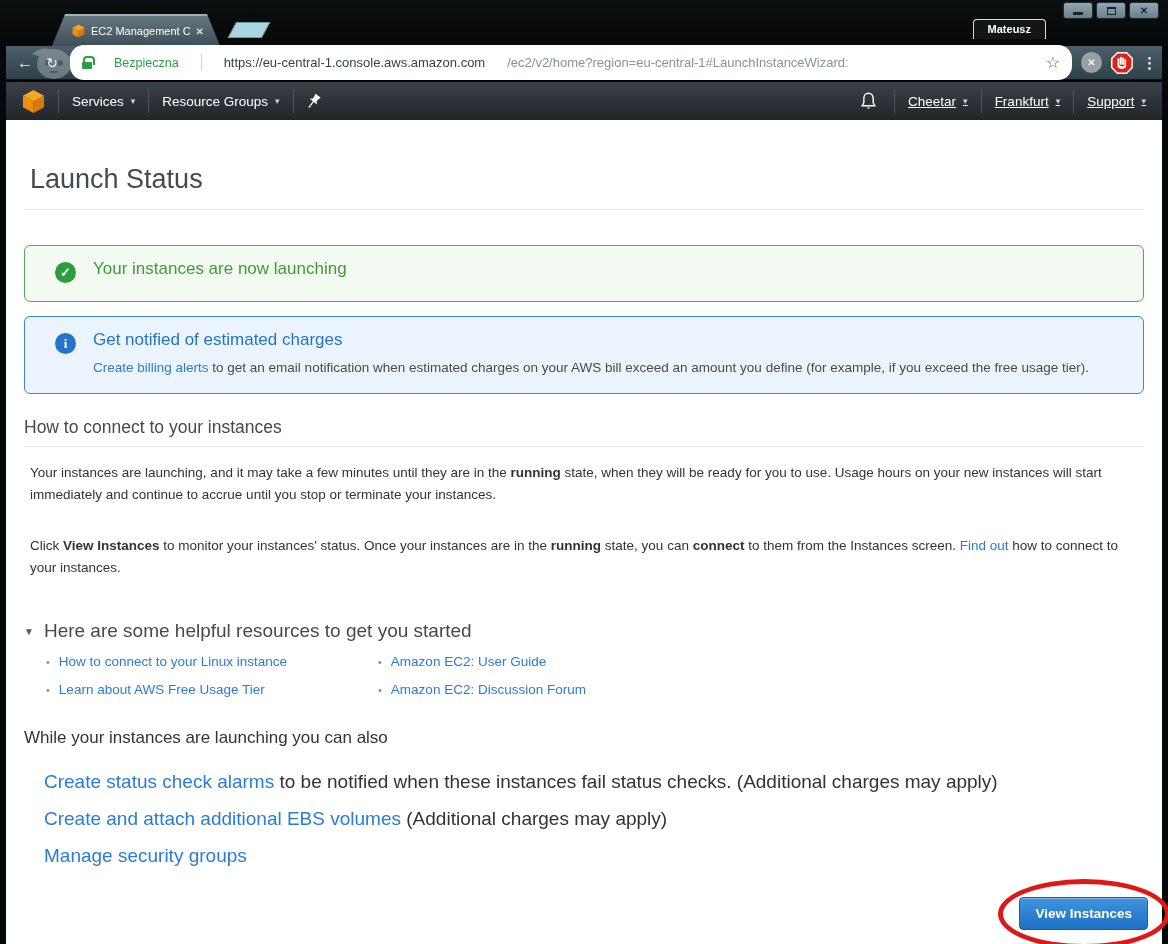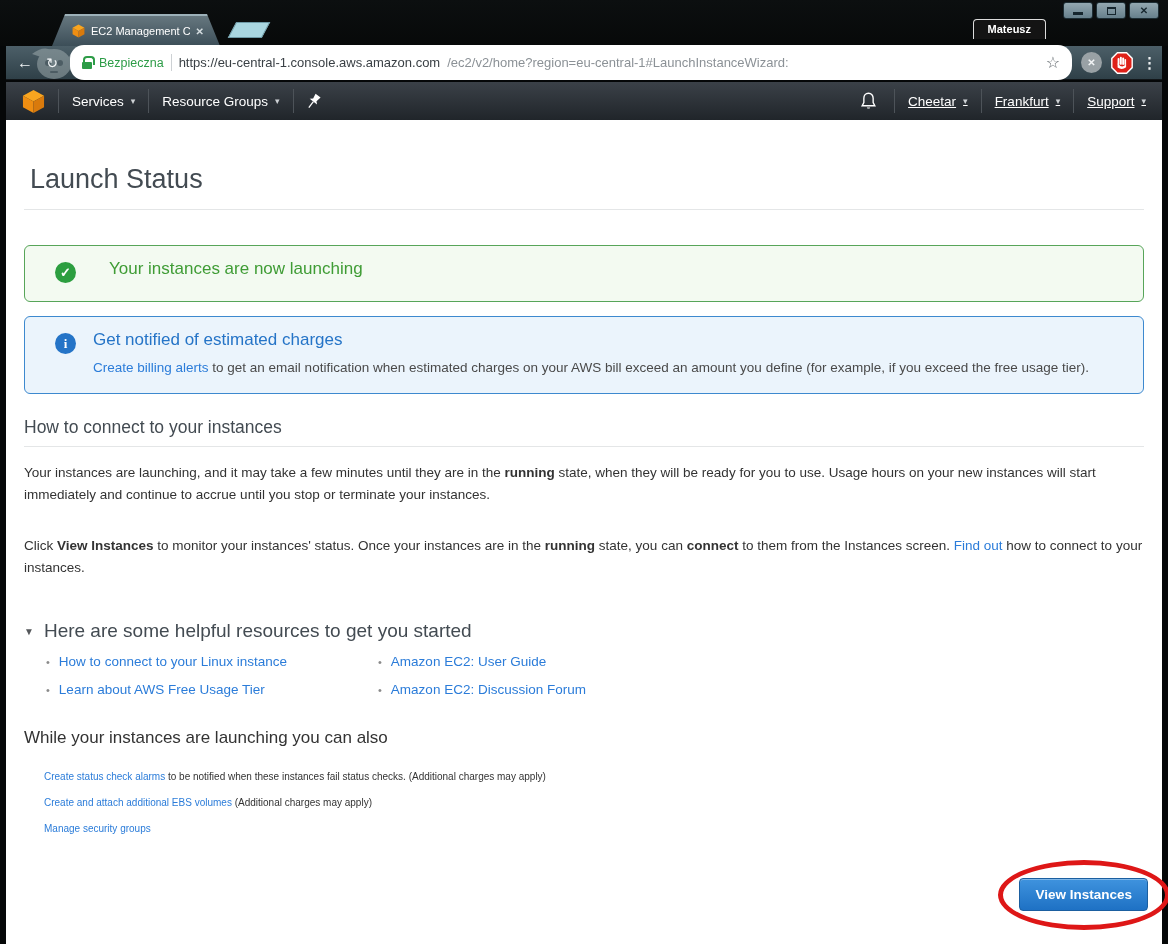--- a/index.html
+++ b/index.html
@@ -30,21 +30,21 @@
   .favicon-cube { display:flex; }
 
   
   .toolbar { height:34px; margin:0 6px; background:linear-gradient(#4c5f68,#2f4048);
     display:flex; align-items:center; gap:9px; padding:0 10px; position:relative;
     border-bottom:1px solid #121619; flex:none; }
   .theme-art { position:absolute; left:14px; top:-4px; opacity:.9; pointer-events:none; }
   .tool-btn { color:#f2f5f6; font-size:16px; line-height:1; z-index:2; cursor:default; width:18px; text-align:center; }
   .reload { font-size:14px; }
   .urlbar { flex:1; height:35px; background:#fff; border-radius:14px; display:flex;
-    align-items:center; gap:7px; padding:0 12px; z-index:2; }
+    align-items:center; gap:22px; padding:0 12px; z-index:2; }
   .lock { position:relative; width:10px; height:13px; flex:none; }
   .lock:before { content:""; position:absolute; top:0; left:1px; width:8px; height:7px;
     border:2px solid #2d9c47; border-bottom:none; border-radius:4px 4px 0 0; }
   .lock:after { content:""; position:absolute; bottom:0; left:0; width:10px; height:7px;
     background:#2d9c47; border-radius:1px; }
   .security-label { color:#2d9c47; font-size:12.5px; }
   .url-divider { width:1px; height:17px; background:#cdd1d4; }
   .url-domain { color:#3a4045; font-size:13px; }
   .url-path { color:#8b9196; font-size:13px; }
   .star { margin-left:auto; color:#5f666b; font-size:16px; }
@@ -70,34 +70,34 @@
   h1.page-title { margin:44px 0 14px 6px; font-size:27px; font-weight:normal; color:#434b52; }
   .rule { border:none; border-top:1px solid #e4e6e7; }
   .alert { border-radius:6px; display:flex; gap:17px; padding:13px 16px 15px; margin-top:14px; }
   .alert.success { border:1px solid #57a559; background:#f3faf1; margin-top:35px; }
   .alert.info { border:1px solid #3d89cf; background:#ebf4fc; }
   .badge { width:21px; height:21px; border-radius:50%; color:#fff; font-size:13px; font-weight:bold;
     display:flex; align-items:center; justify-content:center; flex:none; margin-top:3px; margin-left:14px; }
   .badge.green { background:#2c9e40; }
   .badge.blue { background:#2574c7; font-family:"Liberation Serif", serif; }
   .alert-title { font-size:17px; margin-bottom:7px; }
-  .success .alert-title { color:#3f9c35;margin-left:16px; }
+  .success .alert-title { color:#3f9c35; }
   .info .alert-title { color:#2574c7; }
   .alert-body { font-size:13.5px; color:#4a4a4a; line-height:21px; padding-right:20px; }
   a.lnk { color:#2b7cd9; text-decoration:none; cursor:pointer; }
   .loglink { margin-left:34px; }
   h2.section { margin:23px 0 8px 0; font-size:17.5px; font-weight:normal; color:#434b52; }
-  p.body { font-size:13.5px; line-height:21.5px; color:#333; margin:15px 0; }
+  p.body { font-size:13.5px; line-height:21.5px; color:#333; margin:15px 6px; }
   .resources-head { margin:27px 0 6px 0; font-size:19px; color:#434b52; display:flex; align-items:center; gap:10px; }
   .resources-caret { font-size:10px; color:#55585b; }
   .res-grid { display:grid; grid-template-columns:332px auto; row-gap:13px; margin:6px 0 0 22px; }
   .res-item { display:flex; gap:9px; font-size:13.5px; align-items:baseline; }
   .bullet { color:#8a8a8a; font-size:11px; }
   .while-line { margin:31px 0 8px 0; font-size:17px; color:#333; }
-  .also-item { margin:15px 0 0 20px; font-size:10px; color:#333; }
+  .also-item { margin:15px 0 0 20px; font-size:19px; color:#333; }
   .btn-region { margin-top:auto; position:relative; height:96px; flex:none; }
   .view-btn { position:absolute; right:-4px; top:30px; background:linear-gradient(#3f93de,#1e71c4);
     border:1px solid #1b5fa0; border-radius:4px; color:#fff; font-weight:bold; font-size:13.5px;
     padding:8px 15px; cursor:pointer; box-shadow:inset 0 1px 0 rgba(255,255,255,.35); }
   .red-ellipse { position:absolute; right:-26px; top:12px; width:172px; height:70px;
     border:5px solid #de1717; border-radius:50%; pointer-events:none; }
 </style>
 </head>
 <body>
 

